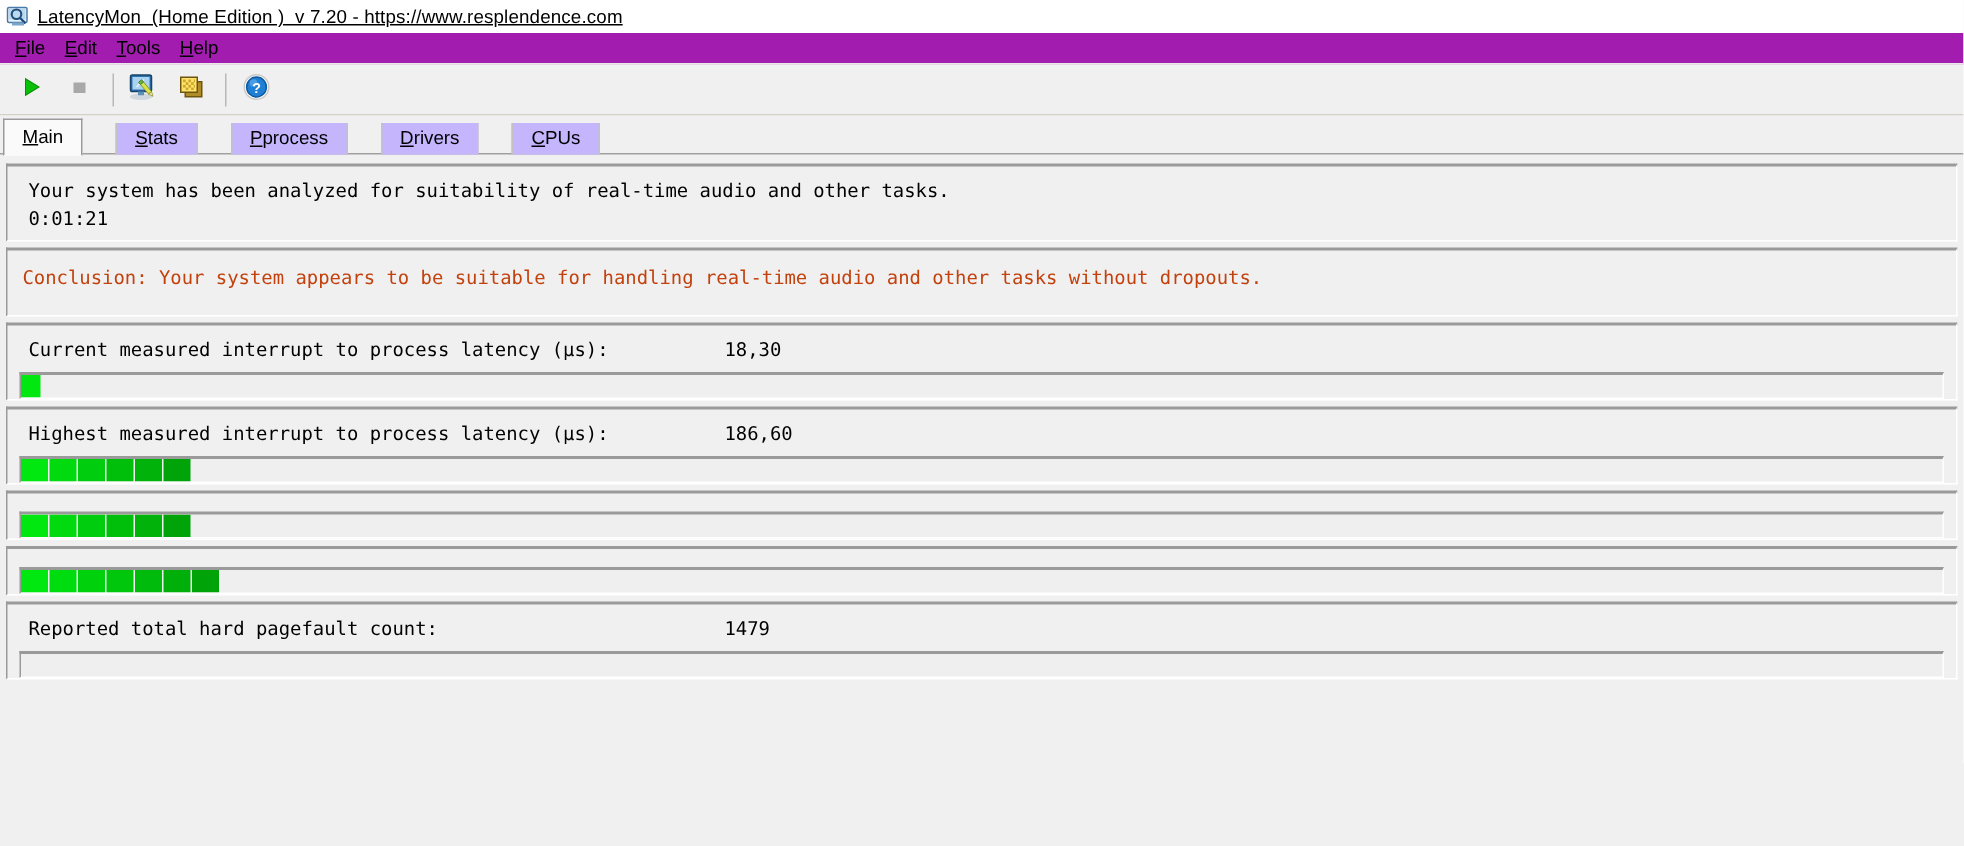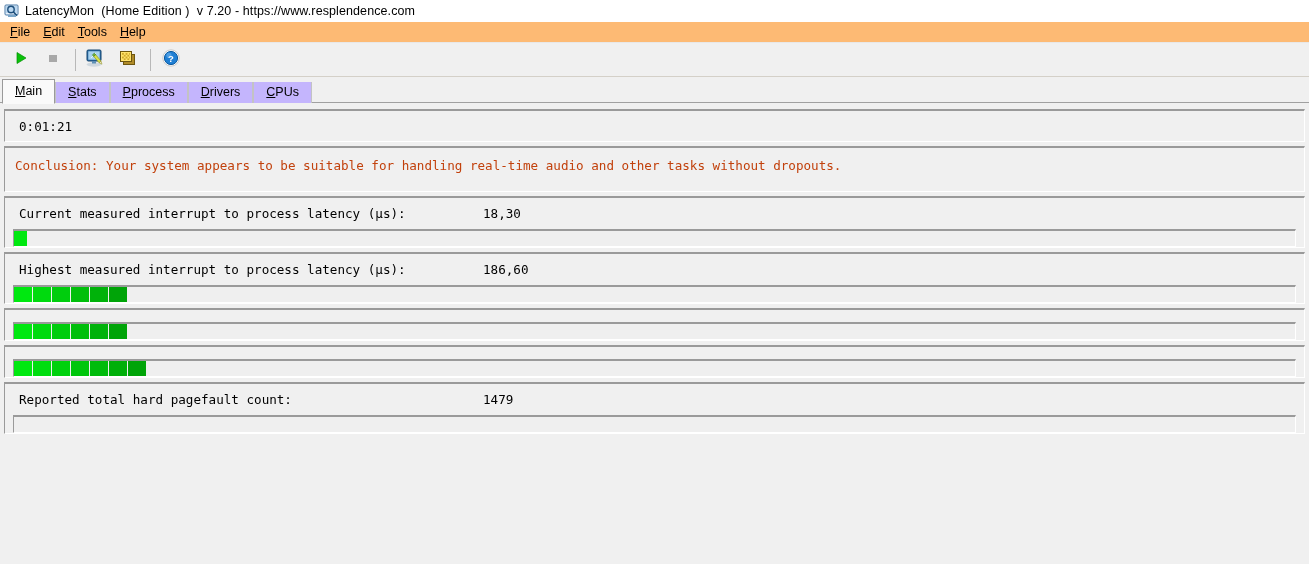--- a/index.html
+++ b/index.html
@@ -17,35 +17,36 @@
   }
 
   
   #titlebar {
     height: 22px;
     display: flex;
     align-items: center;
     padding-left: 4px;
     background: #ffffff;
     font-size: 12.5px;
+    text-decoration: underline;
   }
   #title-icon {
     width: 16px; height: 16px;
     margin-right: 5px;
     flex: 0 0 auto;
     position: relative;
   }
   #title-text { white-space: pre; letter-spacing: .1px; }
 
   
   #menubar {
     height: 20px;
     display: flex;
     align-items: center;
-    background: #fdba74;
+    background: #a21caf;
     padding-left: 6px;
     border-bottom: 1px solid #e8e8e8;
   }
   .menu-item {
     padding: 1px 9px 1px 4px;
     font-size: 12.5px;
     cursor: default;
   }
   .menu-item u { text-decoration: underline; }
 
@@ -71,20 +72,21 @@
 
   
   #tabstrip {
     height: 25px;
     background: #f0f0f0;
     display: flex;
     align-items: flex-end;
     padding-left: 2px;
     position: relative;
     border-bottom: 1px solid #a0a0a0;
+    gap: 22px;
   }
   .tab {
     height: 21px;
     line-height: 21px;
     padding: 0 12px;
     font-size: 12.5px;
     background: #c4b5fd;
     border-left: 1px solid #c3c3c3;
     border-right: 1px solid #c3c3c3;
     position: relative;
@@ -274,20 +276,23 @@
   <div class="tab"><u>S</u><span>tats</span></div>
   <div class="tab"><u>P</u><span>process</span></div>
   <div class="tab"><u>D</u><span>rivers</span></div>
   <div class="tab"><u>C</u><span>PUs</span></div>
 </div>
 
 <div id="client">
 
   <div class="panel info-panel">
     <div class="info-line mono">
+      <span class="il-label">Your system has been analyzed for suitability of real-time audio and other tasks.</span>
+    </div>
+    <div class="info-line mono">
       <span class="il-value">0:01:21</span>
     </div>
   </div>
 
   <div class="panel concl-panel">
     <div class="concl-text mono" style="color:#c2410c">Conclusion: Your system appears to be suitable for handling real-time audio and other tasks without dropouts.</div>
   </div>
 
   <div class="panel metric-panel">
     <div class="metric-row mono">

